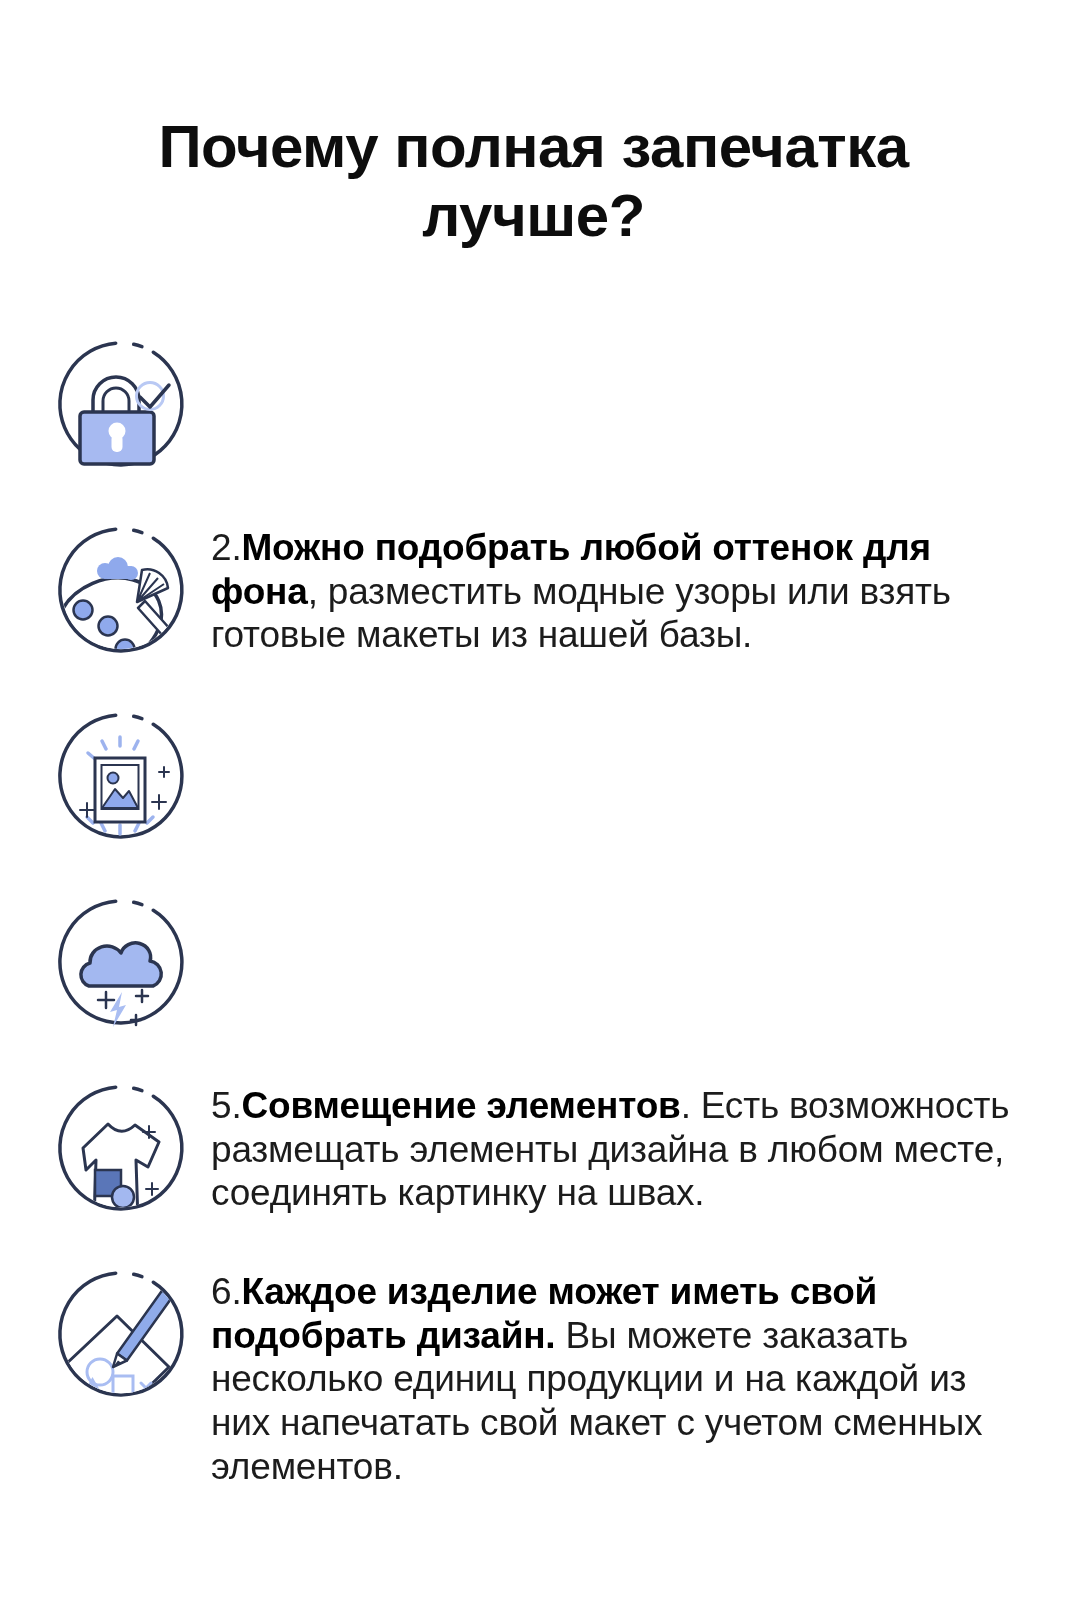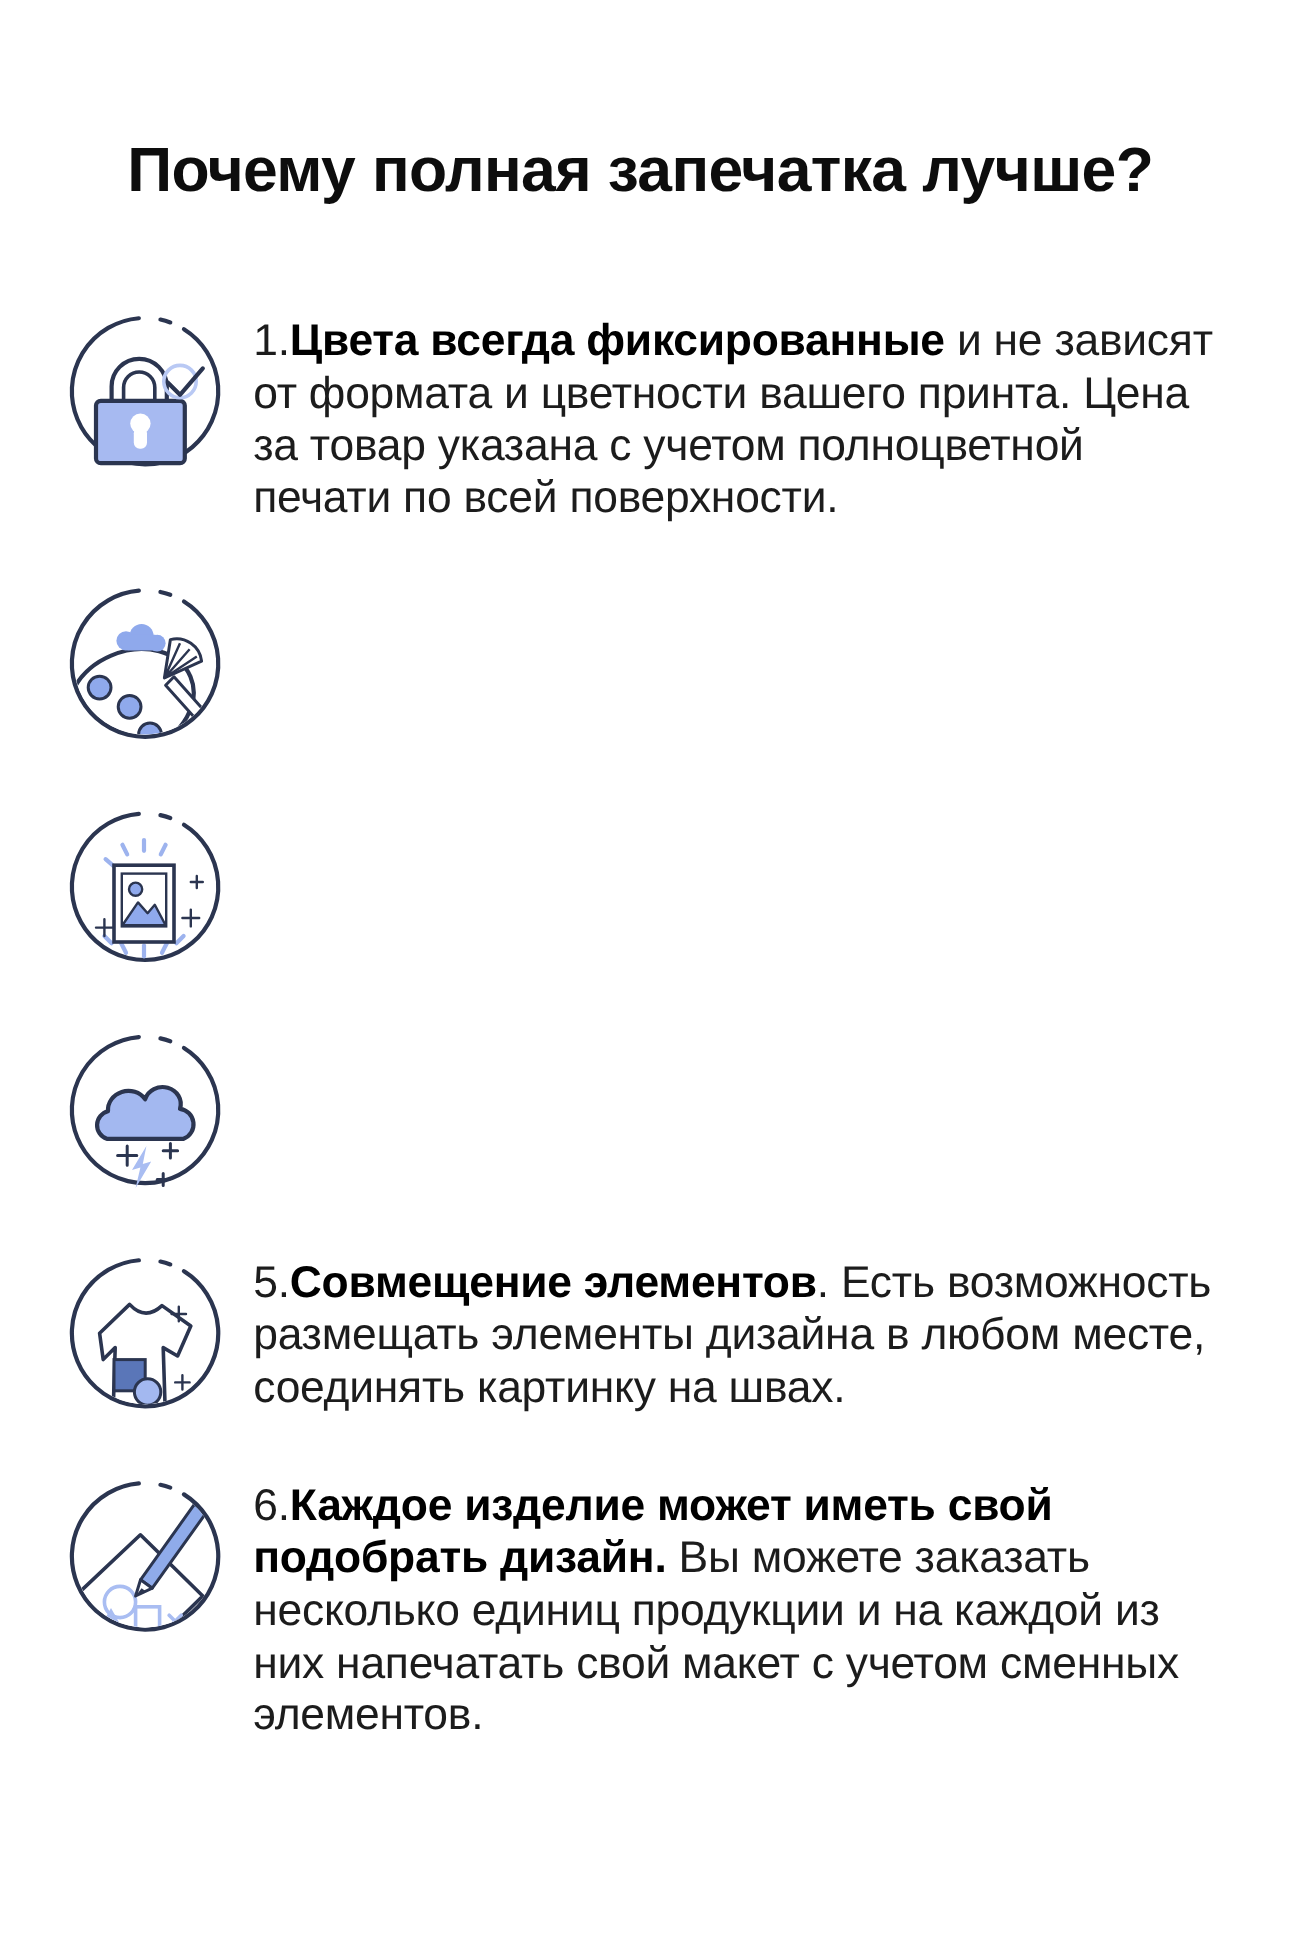--- a/index.html
+++ b/index.html
@@ -4,21 +4,21 @@
 <style>
   html,body{margin:0;padding:0;background:#fff;}
   .page{
     width:1080px;height:1620px;box-sizing:border-box;
     background:#ffffff;
     font-family:"Liberation Sans",sans-serif;
     padding:112px 68px 40px 55px;
     overflow:hidden;
   }
   .title{
-    font-size:52px;font-weight:700;color:#0d0d0d;
+    font-size:60px;font-weight:700;color:#0d0d0d;
     text-align:center;letter-spacing:-0.5px;
     margin:0 0 88px 0;
   }
   .item{
     display:flex;align-items:flex-start;
     gap:24px;margin-bottom:50px;
   }
   .icon-wrap{flex:0 0 132px;width:132px;height:136px;}
   .icon-wrap svg{display:block;width:132px;height:132px;}
   .item-text{
@@ -41,23 +41,20 @@
         <path d="M78.7,6.3 A61,61 0 0 1 86.9,8.7" fill="none" stroke="#2b3550" stroke-width="3.5" stroke-linecap="round"></path>
         <path d="M38,78 L38,62 A23,23 0 0 1 84,62 L84,78" fill="none" stroke="#2b3550" stroke-width="3.5"></path>
         <path d="M48,78 L48,63 A13,13 0 0 1 74,63 L74,78" fill="#ffffff" stroke="#2b3550" stroke-width="3"></path>
         <rect x="25" y="74" width="74" height="52" rx="4" fill="#a7baf1" stroke="#2b3550" stroke-width="3.5"></rect>
         <circle cx="62" cy="93" r="8.5" fill="#ffffff"></circle>
         <rect x="56.5" y="96" width="11" height="18" rx="5" fill="#ffffff"></rect>
         <circle cx="95" cy="58" r="13.5" fill="none" stroke="#b9c9f4" stroke-width="3"></circle>
         <path d="M85,59 L95,69 L114,47" fill="none" stroke="#2b3550" stroke-width="3.5" stroke-linecap="round" stroke-linejoin="round"></path>
       </svg>
     </div>
-    <div class="item-text">
-      <span>1.</span><b>Цвета всегда фиксированные</b><span> и не зависят от формата и цветности вашего принта. Цена за товар указана с учетом полноцветной печати по всей поверхности.</span>
-    </div>
   </div>
 
   <div class="item">
     <div class="icon-wrap">
       <svg viewBox="0 0 132 132">
         <defs>
             <clipPath id="clip2">
               <circle cx="66" cy="66" r="59"></circle>
             </clipPath>
           </defs>
@@ -72,20 +69,23 @@
             <rect x="46" y="42" width="34" height="13" rx="6"></rect>
           </g>
           <circle cx="28" cy="86" r="9.5" fill="#8fa9ec" stroke="#2b3550" stroke-width="2.5"></circle>
           <circle cx="53" cy="102" r="9.5" fill="#8fa9ec" stroke="#2b3550" stroke-width="2.5"></circle>
           <circle cx="70" cy="125" r="9.5" fill="#8fa9ec" stroke="#2b3550" stroke-width="2.5"></circle>
           <path d="M82,78 L87,46 A21,21 0 0 1 113,64 Z" fill="#ffffff" stroke="#2b3550" stroke-width="2.5" stroke-linejoin="round"></path>
           <path d="M82,78 L95,49 M82,78 L103,54 M82,78 L109,60" stroke="#2b3550" stroke-width="2" fill="none"></path>
           <path d="M83,84 L108,112 L115,105 L90,77 Z" fill="#ffffff" stroke="#2b3550" stroke-width="2.5" stroke-linejoin="round"></path>
         </g>
       </svg>
+    </div>
+    <div class="item-text">
+      <span>2.</span><b>Можно подобрать любой оттенок для фона</b><span>, разместить модные узоры или взять готовые макеты из нашей базы.</span>
     </div>
   </div>
 
   <div class="item">
     <div class="icon-wrap">
       <svg viewBox="0 0 132 132">
         <path d="M98.3,14.3 A61,61 0 1 1 60.7,5.2" fill="none" stroke="#2b3550" stroke-width="3.5" stroke-linecap="round"></path>
         <path d="M78.7,6.3 A61,61 0 0 1 86.9,8.7" fill="none" stroke="#2b3550" stroke-width="3.5" stroke-linecap="round"></path>
         <g stroke="#9db3ee" stroke-width="3.5" stroke-linecap="round">
           <line x1="65" y1="36" x2="65" y2="27"></line>

